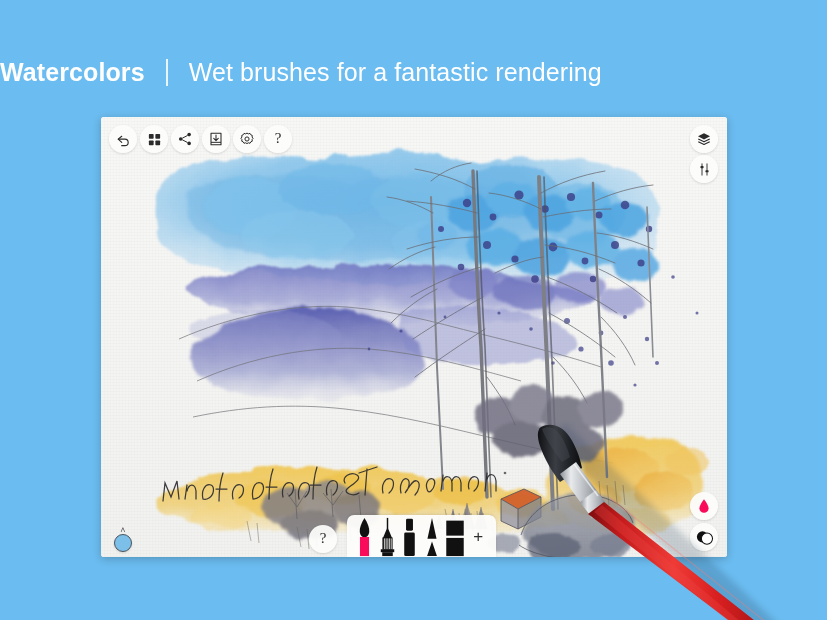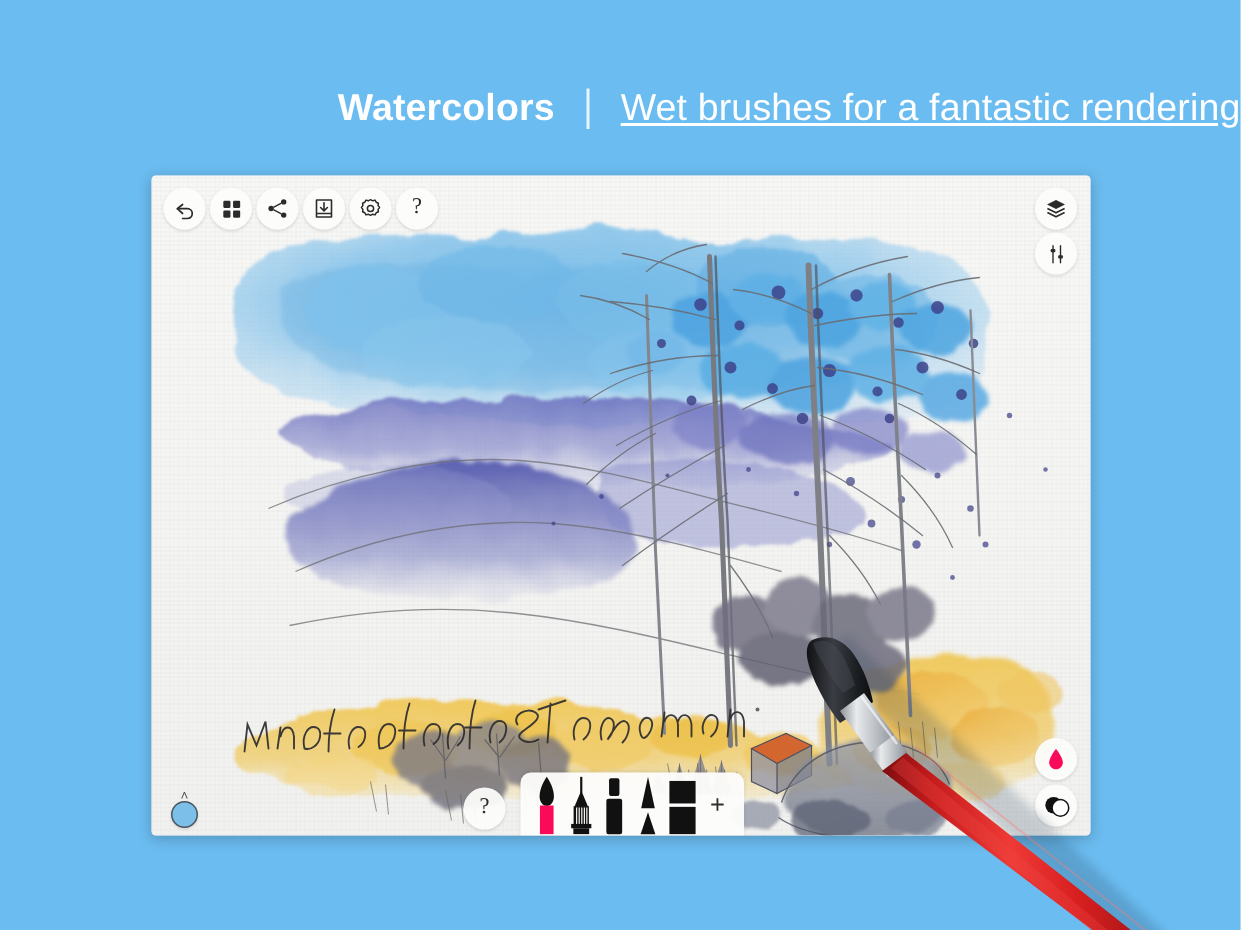--- a/index.html
+++ b/index.html
@@ -16,21 +16,21 @@
   }
 
   
   #header {
     position: absolute;
     left: 0; top: 0;
     width: 827px;
     height: 134px;
     display: flex;
     align-items: center;
-    justify-content: flex-end;
+    justify-content: flex-start;
   }
   #header-inner {
     display: flex;
     align-items: center;
     gap: 0px;
     margin-top: 10px;
   }
   #headline-title {
     font-size: 25px;
     font-weight: bold;
@@ -44,21 +44,20 @@
     background: #ffffff;
     opacity: 0.85;
     margin: 0 21px;
   }
   #headline-subtitle {
     font-size: 25px;
     font-weight: normal;
     color: #ffffff;
     letter-spacing: 0.1px;
     white-space: nowrap;
-    text-decoration: underline;
   }
 
   
   #app-window {
     position: absolute;
     left: 101px;
     top: 117px;
     width: 626px;
     height: 440px;
     background: #f5f5f3;

